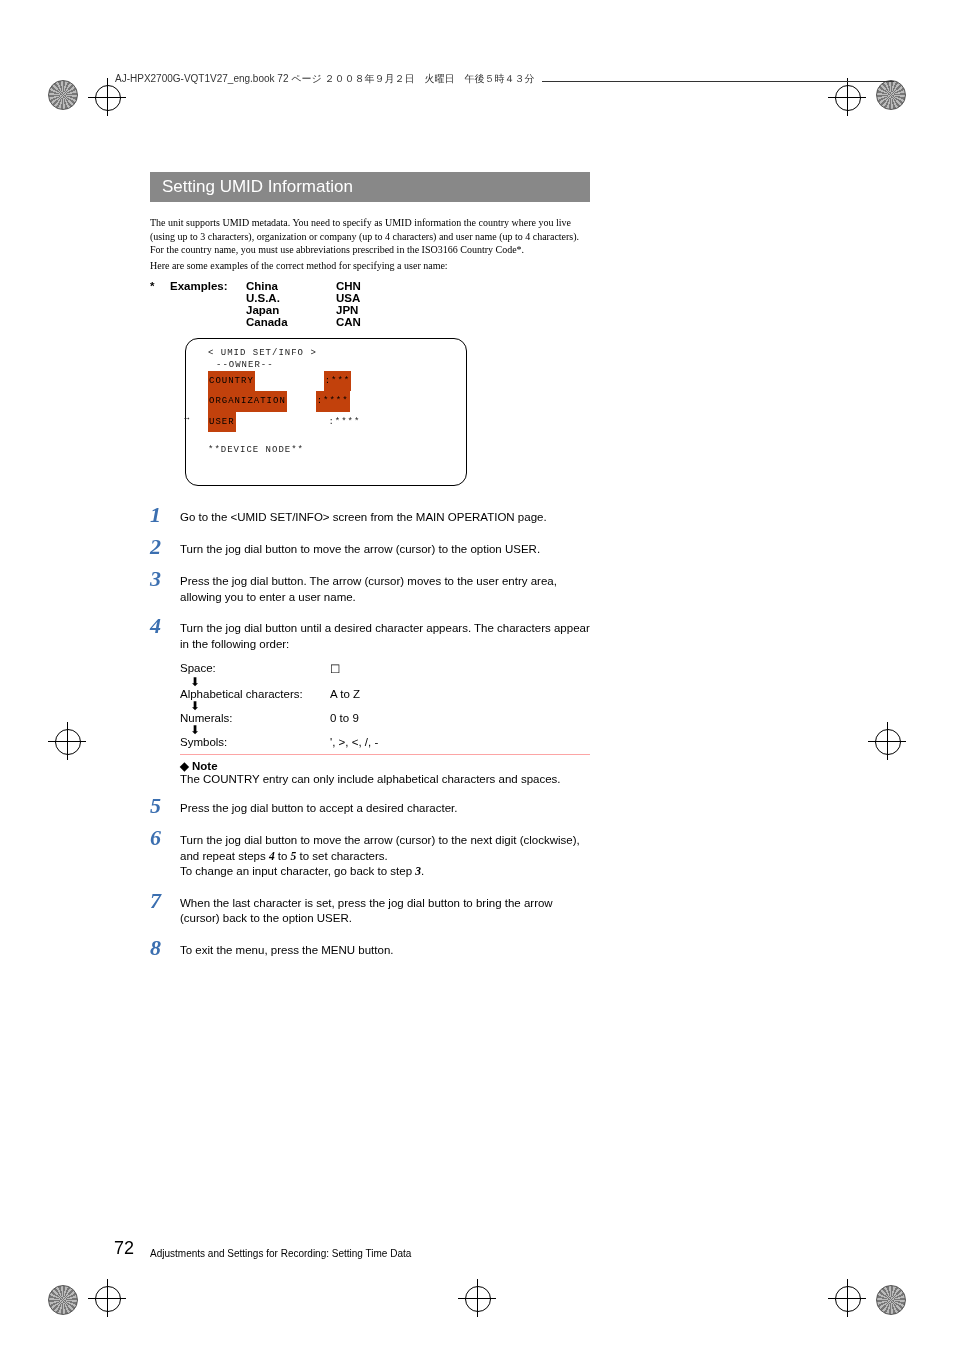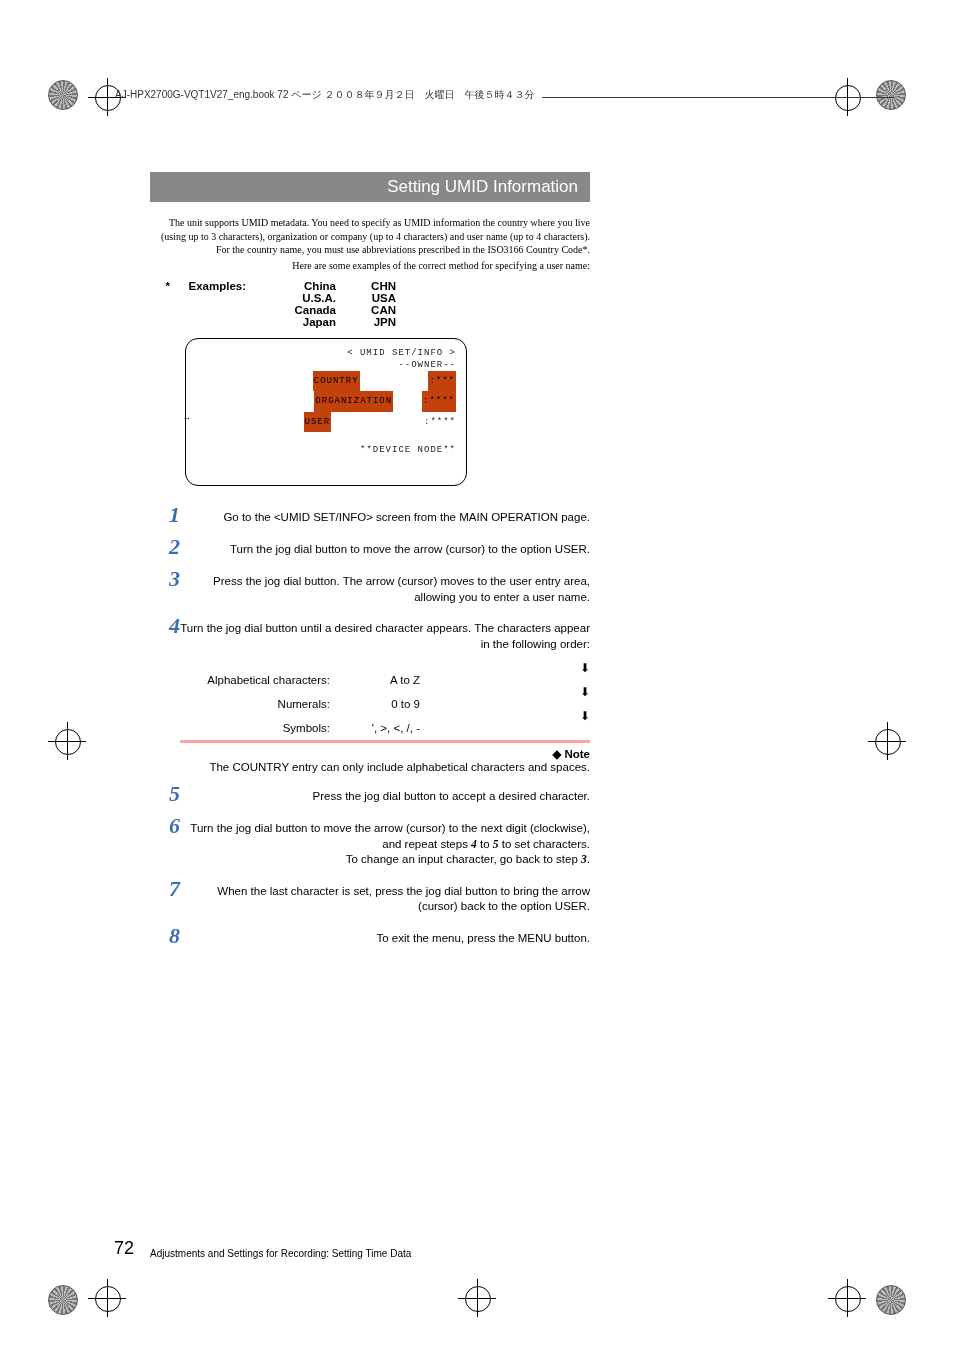--- a/index.html
+++ b/index.html
@@ -8,40 +8,39 @@
     font-family: Arial, Helvetica, sans-serif;
     font-size: 12px;
     color: #000;
     background: #fff;
     width: 954px;
     height: 1351px;
     position: relative;
   }
   .print-header {
     position: absolute;
-    top: 88px;
+    top: 72px;
     left: 115px;
     right: 60px;
     font-size: 10px;
     color: #333;
     display: flex;
     align-items: center;
     gap: 8px;
   }
   .print-header .line {
     flex: 1;
     border-top: 1px solid #333;
     margin-top: 4px;
   }
   .content-area {
     position: absolute;
     top: 172px;
     left: 150px;
     width: 440px;
-    text-align: right;
   }
   .heading-bar {
     background: #888;
     color: #fff;
     font-size: 17px;
     padding: 5px 12px;
     margin-bottom: 14px;
   }
   .intro { font-size: 10px; line-height: 1.35; font-family: Liberation Serif, serif; }
   .examples-table {
@@ -99,21 +98,21 @@
   .char-table {
     margin: 6px 0 6px 30px;
     font-size: 11.5px;
   }
   .char-table .crow { display: flex; align-items: flex-start; }
   .char-table .clab { width: 150px; }
   .char-table .cval { width: 90px; }
   .char-table .darrow { font-size: 12px; line-height: 1; margin-left: 10px; }
   .note-block {
     margin: 4px 0 10px 30px;
-    border-top: 3px solid #fca5a5;
+    border-top: 1px solid #fca5a5;
     padding-top: 4px;
     font-size: 11.5px;
   }
   .note-block .ntitle { font-weight: bold; }
   .footer {
     position: absolute;
     left: 114px;
     bottom: 92px;
     font-size: 10px;
     display: flex;
@@ -199,28 +198,28 @@
     </div>
     <div class="row">
       <div class="c1"></div>
         <div class="c2"></div>
       <div class="c3">U.S.A.</div>
       <div class="c4">USA</div>
     </div>
     <div class="row">
       <div class="c1"></div>
         <div class="c2"></div>
-      <div class="c3">Canada</div>
-      <div class="c4">CAN</div>
+      <div class="c3">Japan</div>
+      <div class="c4">JPN</div>
     </div>
     <div class="row">
       <div class="c1"></div>
         <div class="c2"></div>
-      <div class="c3">Japan</div>
-      <div class="c4">JPN</div>
+      <div class="c3">Canada</div>
+      <div class="c4">CAN</div>
     </div>
   </div>
 
   <div class="screen-box">
     <div style="padding-left:12px;">&lt; UMID SET/INFO &gt;</div>
     <div style="padding-left:20px;">--OWNER--</div>
     <div style="padding-left:12px;">
       <span class="hl">COUNTRY</span>
       <span style="display:inline-block; width:56px;"></span>
       <span class="hl">:***</span>
@@ -251,20 +250,24 @@
       <div class="step-num">3</div>
       <div class="step-body">Press the jog dial button. The arrow (cursor) moves to the user entry area, allowing you to enter a user name.</div>
     </div>
     <div class="step">
       <div class="step-num">4</div>
       <div class="step-body">Turn the jog dial button until a desired character appears. The characters appear in the following order:</div>
     </div>
   </div>
 
   <div class="char-table">
+    <div class="crow">
+        <div class="clab">Space:</div>
+        <div class="cval">☐</div>
+      </div>
     <div class="darrow">⬇</div>
     <div class="crow">
         <div class="clab">Alphabetical characters:</div>
         <div class="cval">A to Z</div>
       </div>
     <div class="darrow">⬇</div>
     <div class="crow">
         <div class="clab">Numerals:</div>
         <div class="cval">0 to 9</div>
       </div>

